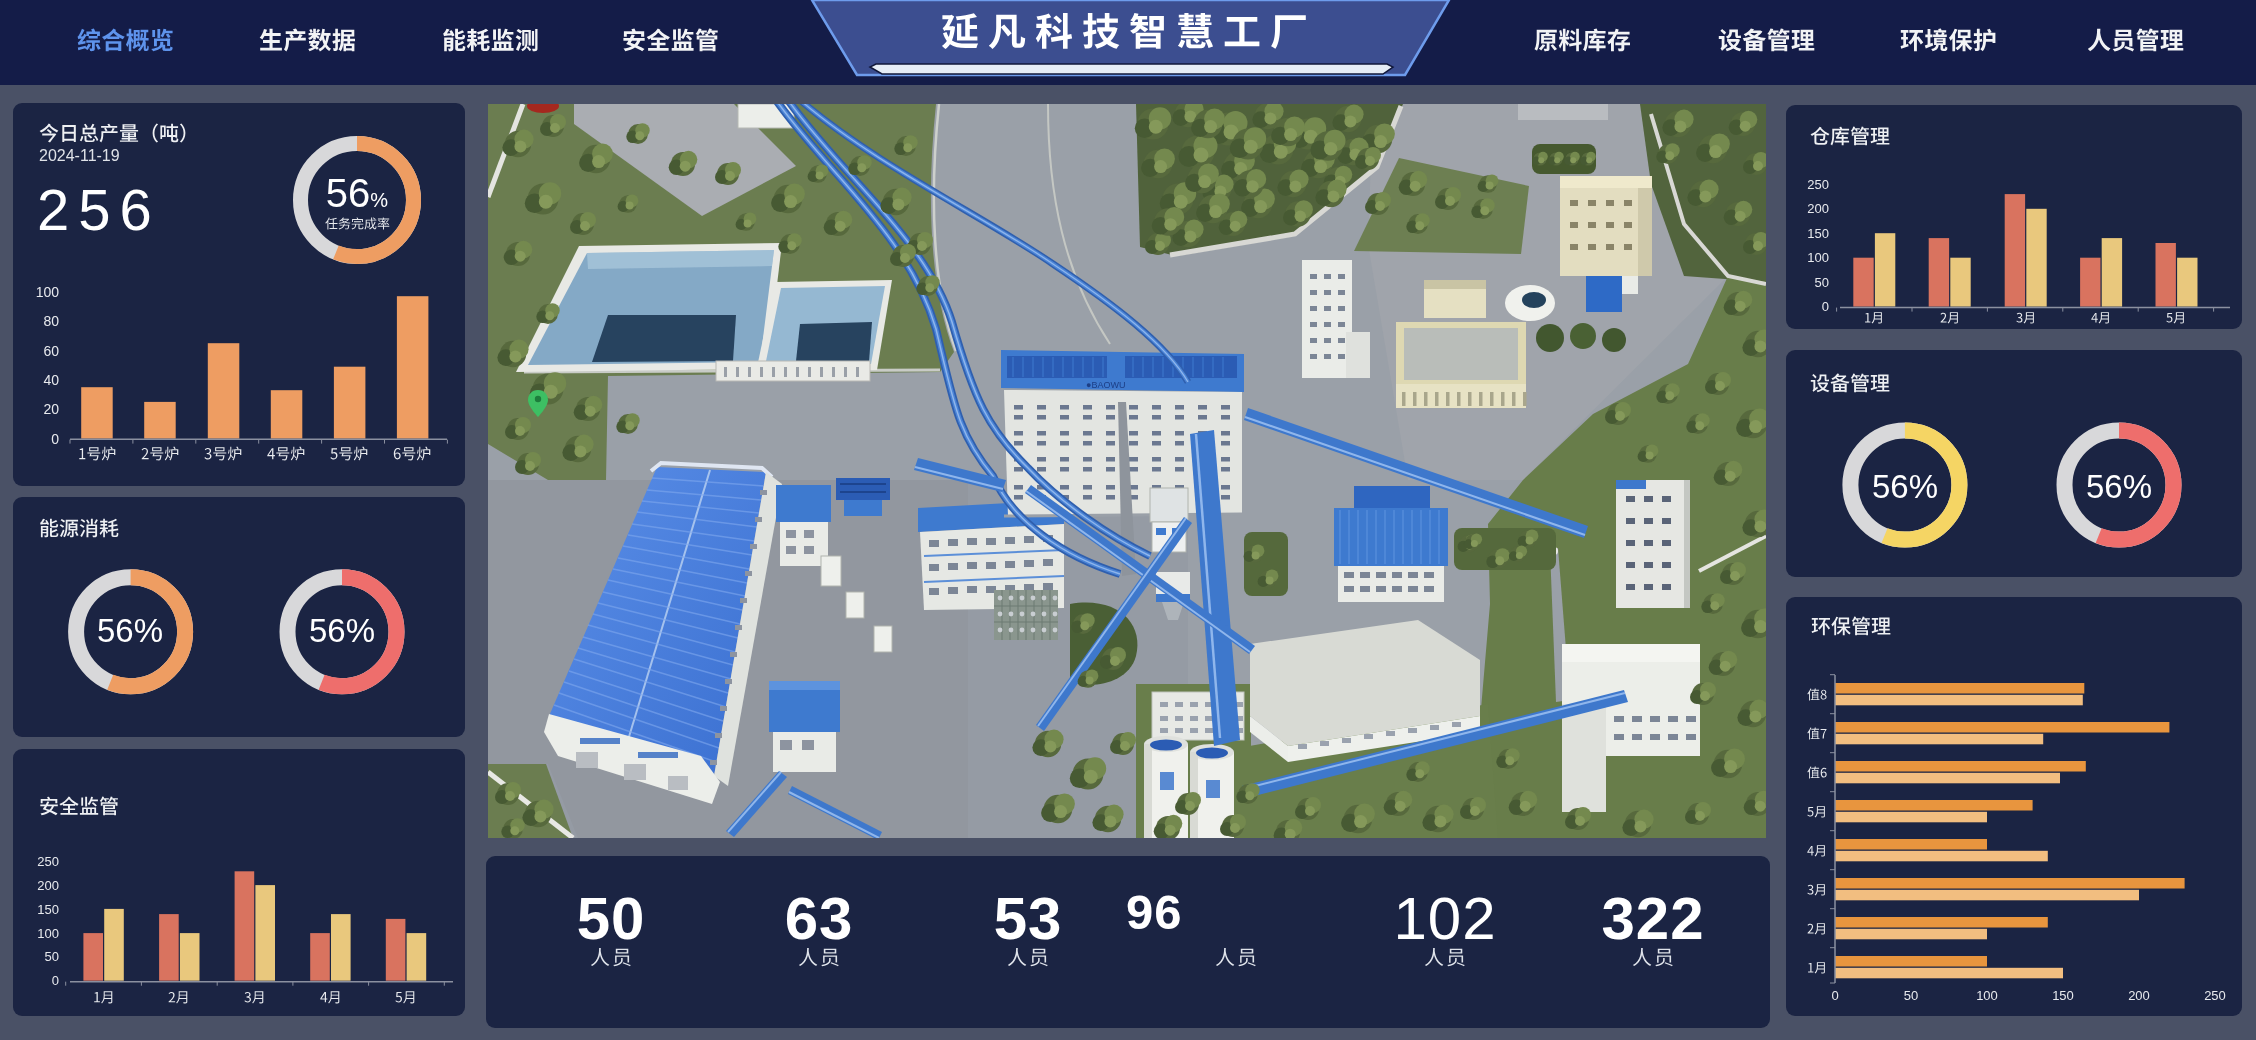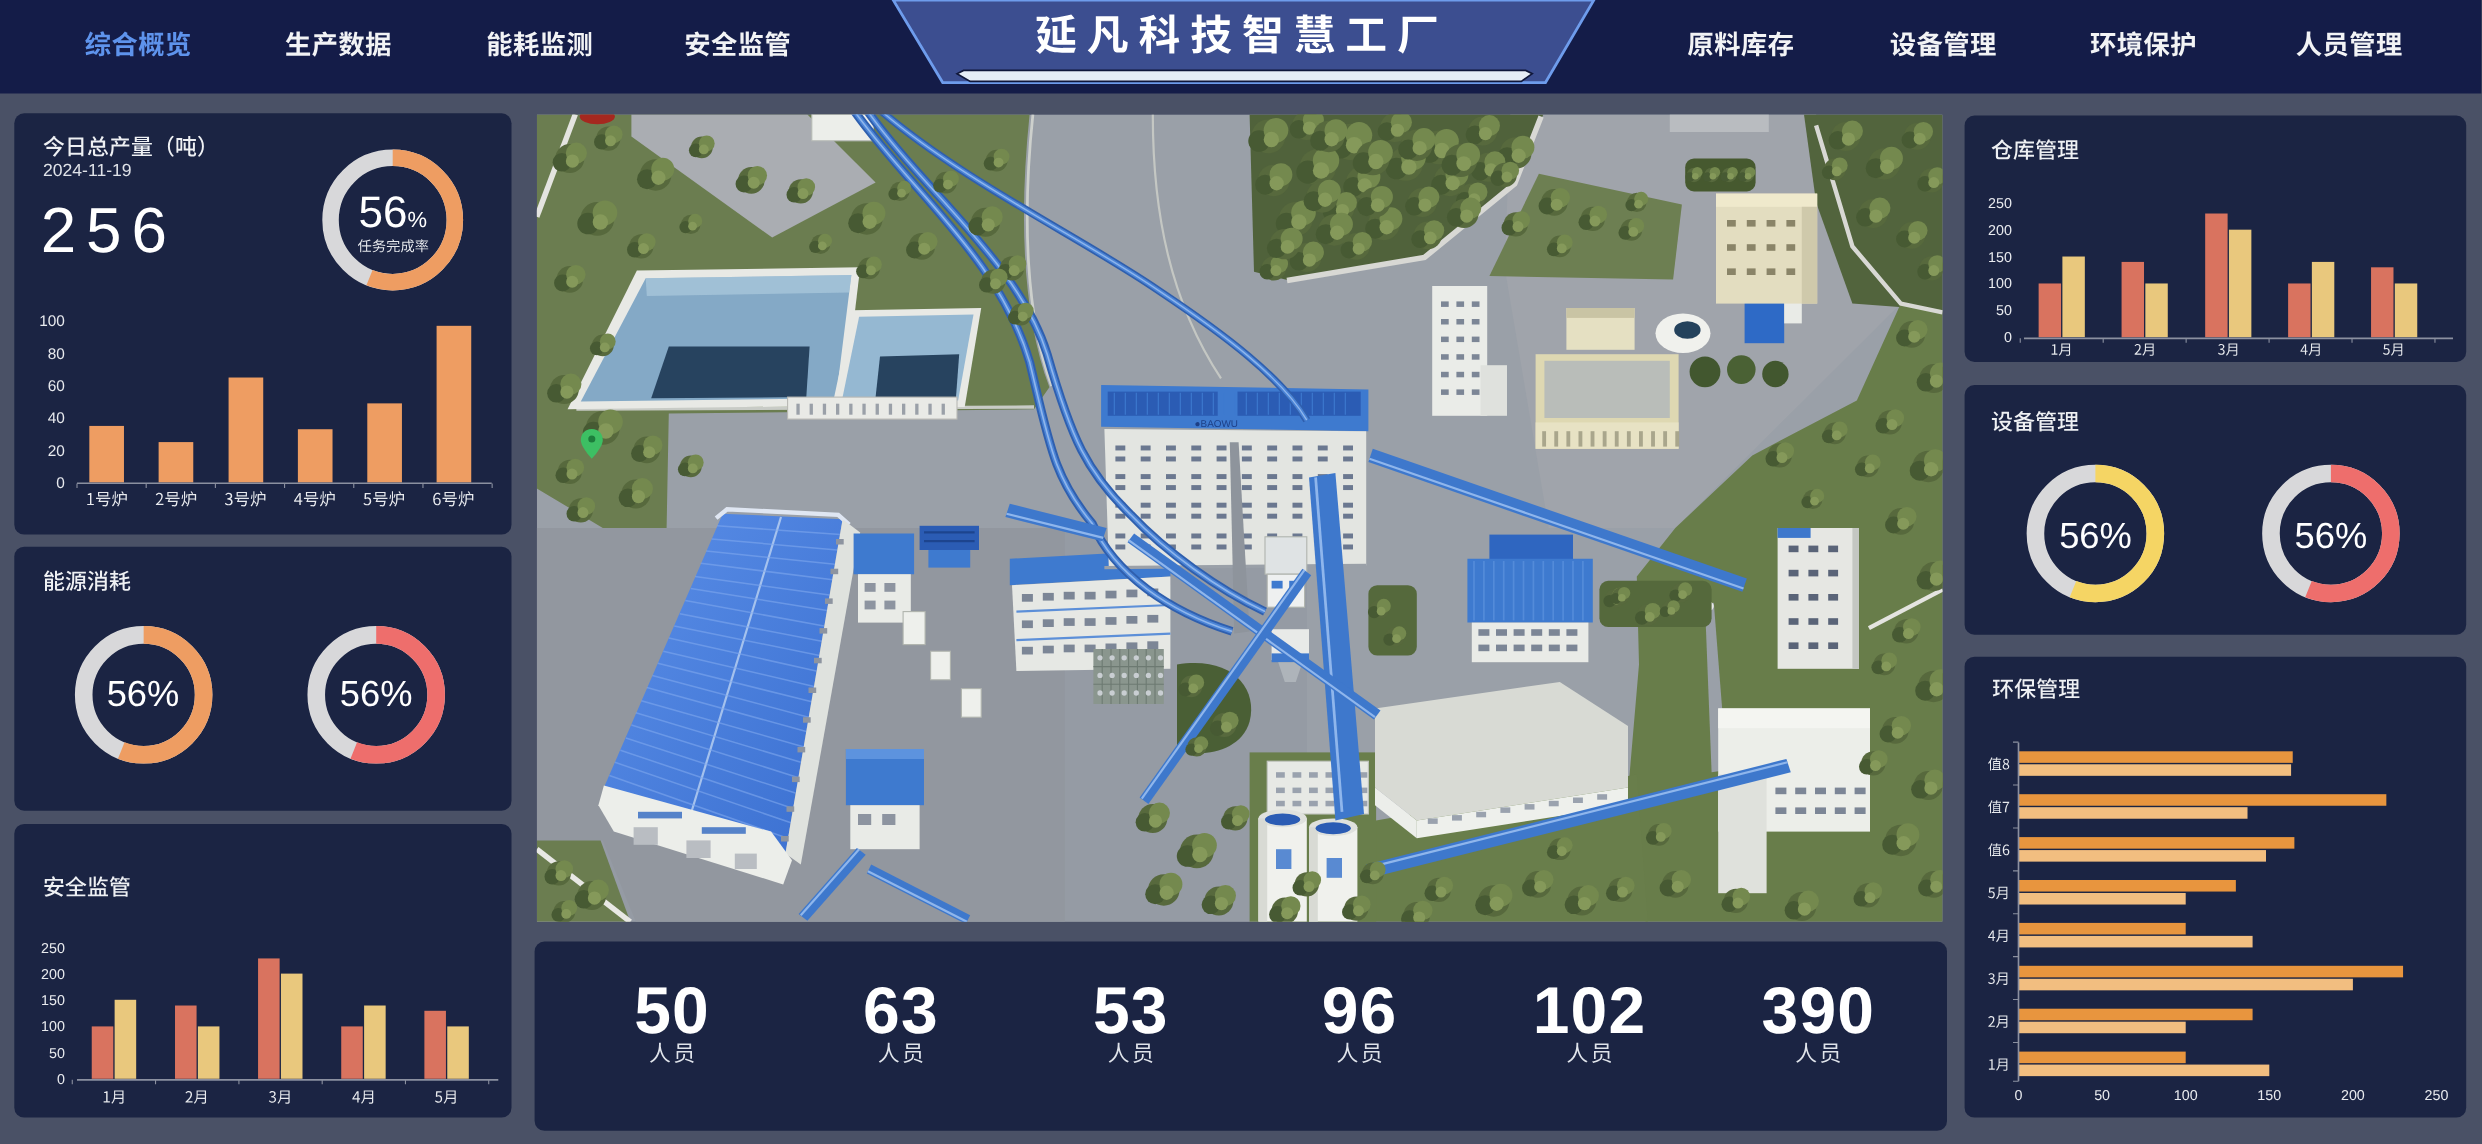--- a/index.html
+++ b/index.html
@@ -279,29 +279,29 @@
     <path d="M9.1 -16.7C9.1 -13.7 9.2 -3.9 0.9 0.3C1.3 0.7 1.8 1.1 2.1 1.5C7.0 -1.1 9.1 -5.6 10.0 -9.6C11.0 -5.9 13.2 -0.9 18.2 1.4C18.4 1.0 18.9 0.5 19.3 0.2C12.2 -3.0 11.0 -11.4 10.7 -13.8C10.8 -15.0 10.8 -16.0 10.8 -16.7Z M27.4 -14.6H36.7V-12.3H27.4ZM25.8 -15.9V-11.0H38.3V-15.9ZM31.1 -6.5V-4.7C31.1 -3.1 30.5 -1.0 23.3 0.4C23.7 0.8 24.1 1.3 24.3 1.7C31.8 0.0 32.7 -2.6 32.7 -4.7V-6.5ZM32.6 -1.3C35.0 -0.5 38.3 0.8 40.0 1.7L40.7 0.4C39.0 -0.4 35.7 -1.6 33.3 -2.4ZM25.1 -9.2V-1.8H26.6V-7.8H37.5V-2.0H39.1V-9.2Z" fill="#dfe3ea"></path>
   </svg>
 <div class="abs" style="left:709px;top:884px;width:220px;text-align:center;font-size:60px;font-weight:bold;color:#fff;letter-spacing:1px">63</div>
 <svg style="position:absolute;left:798.4px;top:947.0px;overflow:visible" width="42.0" height="20.0" viewBox="0 -17.6 42.0 20.0">
     <path d="M9.1 -16.7C9.1 -13.7 9.2 -3.9 0.9 0.3C1.3 0.7 1.8 1.1 2.1 1.5C7.0 -1.1 9.1 -5.6 10.0 -9.6C11.0 -5.9 13.2 -0.9 18.2 1.4C18.4 1.0 18.9 0.5 19.3 0.2C12.2 -3.0 11.0 -11.4 10.7 -13.8C10.8 -15.0 10.8 -16.0 10.8 -16.7Z M27.4 -14.6H36.7V-12.3H27.4ZM25.8 -15.9V-11.0H38.3V-15.9ZM31.1 -6.5V-4.7C31.1 -3.1 30.5 -1.0 23.3 0.4C23.7 0.8 24.1 1.3 24.3 1.7C31.8 0.0 32.7 -2.6 32.7 -4.7V-6.5ZM32.6 -1.3C35.0 -0.5 38.3 0.8 40.0 1.7L40.7 0.4C39.0 -0.4 35.7 -1.6 33.3 -2.4ZM25.1 -9.2V-1.8H26.6V-7.8H37.5V-2.0H39.1V-9.2Z" fill="#dfe3ea"></path>
   </svg>
 <div class="abs" style="left:918px;top:884px;width:220px;text-align:center;font-size:60px;font-weight:bold;color:#fff;letter-spacing:1px">53</div>
 <svg style="position:absolute;left:1006.8px;top:947.0px;overflow:visible" width="42.0" height="20.0" viewBox="0 -17.6 42.0 20.0">
     <path d="M9.1 -16.7C9.1 -13.7 9.2 -3.9 0.9 0.3C1.3 0.7 1.8 1.1 2.1 1.5C7.0 -1.1 9.1 -5.6 10.0 -9.6C11.0 -5.9 13.2 -0.9 18.2 1.4C18.4 1.0 18.9 0.5 19.3 0.2C12.2 -3.0 11.0 -11.4 10.7 -13.8C10.8 -15.0 10.8 -16.0 10.8 -16.7Z M27.4 -14.6H36.7V-12.3H27.4ZM25.8 -15.9V-11.0H38.3V-15.9ZM31.1 -6.5V-4.7C31.1 -3.1 30.5 -1.0 23.3 0.4C23.7 0.8 24.1 1.3 24.3 1.7C31.8 0.0 32.7 -2.6 32.7 -4.7V-6.5ZM32.6 -1.3C35.0 -0.5 38.3 0.8 40.0 1.7L40.7 0.4C39.0 -0.4 35.7 -1.6 33.3 -2.4ZM25.1 -9.2V-1.8H26.6V-7.8H37.5V-2.0H39.1V-9.2Z" fill="#dfe3ea"></path>
   </svg>
-<div class="abs" style="left:1126px;top:884px;width:220px;text-align:center;font-size:60px;font-weight:bold;color:#fff;letter-spacing:1px">96</div>
+<div class="abs" style="left:1126px;top:884px;width:220px;text-align:left;font-size:49px;font-weight:bold;color:#fff;letter-spacing:1px">96</div>
 <svg style="position:absolute;left:1215.2px;top:947.0px;overflow:visible" width="42.0" height="20.0" viewBox="0 -17.6 42.0 20.0">
     <path d="M9.1 -16.7C9.1 -13.7 9.2 -3.9 0.9 0.3C1.3 0.7 1.8 1.1 2.1 1.5C7.0 -1.1 9.1 -5.6 10.0 -9.6C11.0 -5.9 13.2 -0.9 18.2 1.4C18.4 1.0 18.9 0.5 19.3 0.2C12.2 -3.0 11.0 -11.4 10.7 -13.8C10.8 -15.0 10.8 -16.0 10.8 -16.7Z M27.4 -14.6H36.7V-12.3H27.4ZM25.8 -15.9V-11.0H38.3V-15.9ZM31.1 -6.5V-4.7C31.1 -3.1 30.5 -1.0 23.3 0.4C23.7 0.8 24.1 1.3 24.3 1.7C31.8 0.0 32.7 -2.6 32.7 -4.7V-6.5ZM32.6 -1.3C35.0 -0.5 38.3 0.8 40.0 1.7L40.7 0.4C39.0 -0.4 35.7 -1.6 33.3 -2.4ZM25.1 -9.2V-1.8H26.6V-7.8H37.5V-2.0H39.1V-9.2Z" fill="#dfe3ea"></path>
   </svg>
-<div class="abs" style="left:1335px;top:884px;width:220px;text-align:center;font-size:60px;font-weight:bold;color:#fff;letter-spacing:1px">102</div>
+<div class="abs" style="left:1335px;top:884px;width:220px;text-align:center;font-size:60px;font-weight:normal;color:#fff;letter-spacing:1px">102</div>
 <svg style="position:absolute;left:1423.6px;top:947.0px;overflow:visible" width="42.0" height="20.0" viewBox="0 -17.6 42.0 20.0">
     <path d="M9.1 -16.7C9.1 -13.7 9.2 -3.9 0.9 0.3C1.3 0.7 1.8 1.1 2.1 1.5C7.0 -1.1 9.1 -5.6 10.0 -9.6C11.0 -5.9 13.2 -0.9 18.2 1.4C18.4 1.0 18.9 0.5 19.3 0.2C12.2 -3.0 11.0 -11.4 10.7 -13.8C10.8 -15.0 10.8 -16.0 10.8 -16.7Z M27.4 -14.6H36.7V-12.3H27.4ZM25.8 -15.9V-11.0H38.3V-15.9ZM31.1 -6.5V-4.7C31.1 -3.1 30.5 -1.0 23.3 0.4C23.7 0.8 24.1 1.3 24.3 1.7C31.8 0.0 32.7 -2.6 32.7 -4.7V-6.5ZM32.6 -1.3C35.0 -0.5 38.3 0.8 40.0 1.7L40.7 0.4C39.0 -0.4 35.7 -1.6 33.3 -2.4ZM25.1 -9.2V-1.8H26.6V-7.8H37.5V-2.0H39.1V-9.2Z" fill="#dfe3ea"></path>
   </svg>
-<div class="abs" style="left:1543px;top:884px;width:220px;text-align:center;font-size:60px;font-weight:bold;color:#fff;letter-spacing:1px">390</div>
+<div class="abs" style="left:1543px;top:884px;width:220px;text-align:center;font-size:60px;font-weight:bold;color:#fff;letter-spacing:1px">322</div>
 <svg style="position:absolute;left:1632.0px;top:947.0px;overflow:visible" width="42.0" height="20.0" viewBox="0 -17.6 42.0 20.0">
     <path d="M9.1 -16.7C9.1 -13.7 9.2 -3.9 0.9 0.3C1.3 0.7 1.8 1.1 2.1 1.5C7.0 -1.1 9.1 -5.6 10.0 -9.6C11.0 -5.9 13.2 -0.9 18.2 1.4C18.4 1.0 18.9 0.5 19.3 0.2C12.2 -3.0 11.0 -11.4 10.7 -13.8C10.8 -15.0 10.8 -16.0 10.8 -16.7Z M27.4 -14.6H36.7V-12.3H27.4ZM25.8 -15.9V-11.0H38.3V-15.9ZM31.1 -6.5V-4.7C31.1 -3.1 30.5 -1.0 23.3 0.4C23.7 0.8 24.1 1.3 24.3 1.7C31.8 0.0 32.7 -2.6 32.7 -4.7V-6.5ZM32.6 -1.3C35.0 -0.5 38.3 0.8 40.0 1.7L40.7 0.4C39.0 -0.4 35.7 -1.6 33.3 -2.4ZM25.1 -9.2V-1.8H26.6V-7.8H37.5V-2.0H39.1V-9.2Z" fill="#dfe3ea"></path>
   </svg>
 
 <svg style="position:absolute;left:488px;top:104px" width="1278" height="734" viewBox="0 0 1278 734">
     <defs>
       <g id="T">
         <circle r="11" fill="#57693d"></circle>
         <circle cx="-6" cy="3" r="7" fill="#475a33"></circle>
         <circle cx="5" cy="-4" r="8" fill="#74894e"></circle>

